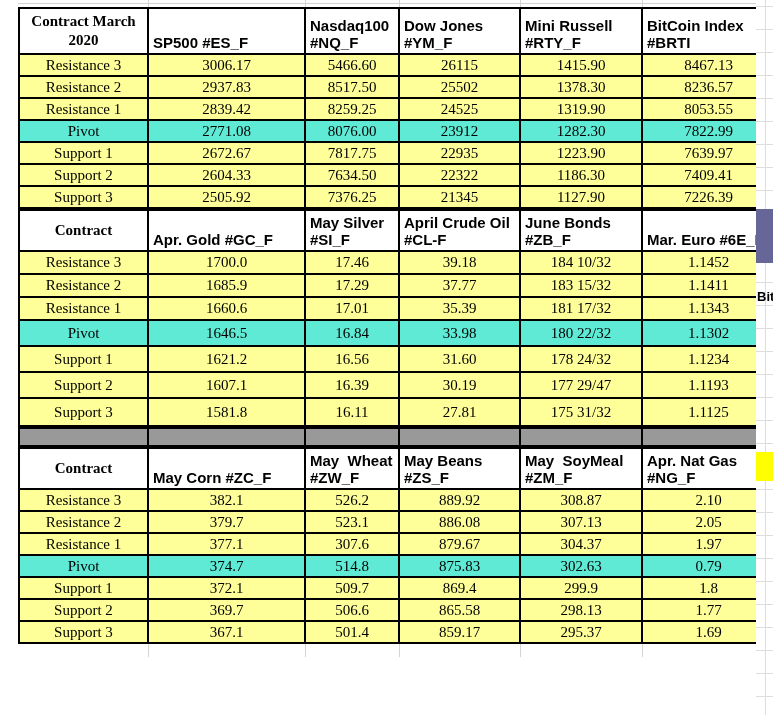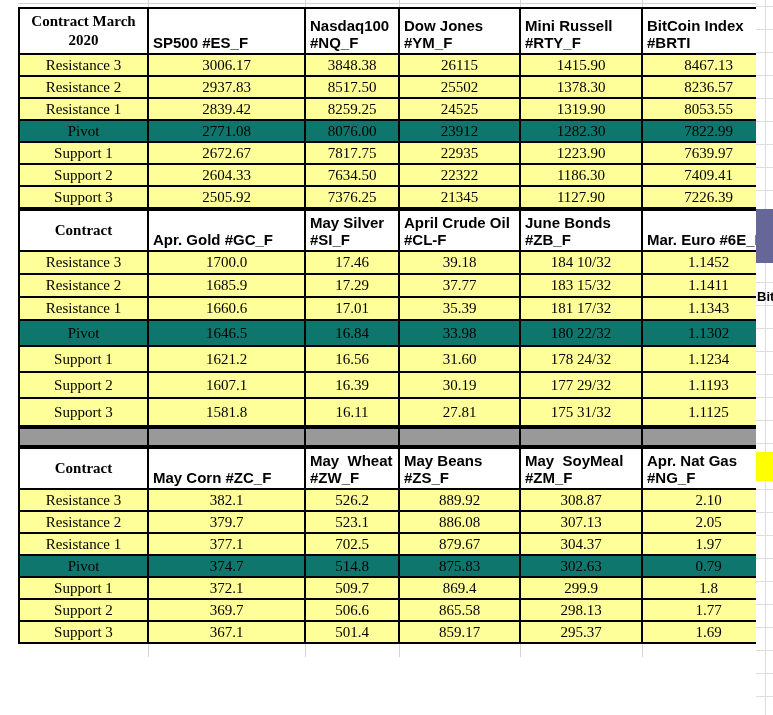--- a/index.html
+++ b/index.html
@@ -81,21 +81,21 @@
   }
   .s1 th { height: 46px; }
   .s2 th, .s3 th { height: 41px; }
 
   td.rlabel, td.val {
     font-size: 15px;
     text-align: center;
     vertical-align: middle;
   }
   tr.yellow td { background: #ffff99; }
-  tr.white-row td { background: #0f766e; }
+  tr.white-row td { background: #5eead4; }
 
   .s1 td { height: 22px; }
   .s3 td { height: 22px; }
   .s2 tr.rr td { height: 23px; }
   .s2 tr.pp td, .s2 tr.ss td { height: 26px; }
   .s2 tr.s3x td { height: 28px; }
 
   
   table.band td { background: #999999; vertical-align: bottom; }
   table.band1 td { height: 50px; }
@@ -172,21 +172,21 @@
       <th class="chead">Dow Jones
 #YM_F</th>
       <th class="chead">Mini Russell
 #RTY_F</th>
       <th class="chead">BitCoin Index
 #BRTI</th>
     </tr>
     <tr class="yellow">
       <td class="rlabel">Resistance 3</td>
       <td class="val">3006.17</td>
-      <td class="val">3848.38</td>
+      <td class="val">5466.60</td>
       <td class="val">26115</td>
       <td class="val">1415.90</td>
       <td class="val">8467.13</td>
     </tr>
     <tr class="yellow">
       <td class="rlabel">Resistance 2</td>
       <td class="val">2937.83</td>
       <td class="val">8517.50</td>
       <td class="val">25502</td>
       <td class="val">1378.30</td>
@@ -295,21 +295,21 @@
       <td class="val">16.56</td>
       <td class="val">31.60</td>
       <td class="val">178 24/32</td>
       <td class="val">1.1234</td>
     </tr>
     <tr class="yellow ss">
       <td class="rlabel">Support 2</td>
       <td class="val">1607.1</td>
       <td class="val">16.39</td>
       <td class="val">30.19</td>
-      <td class="val">177 29/32</td>
+      <td class="val">177 29/47</td>
       <td class="val">1.1193</td>
     </tr>
     <tr class="yellow s3x">
       <td class="rlabel">Support 3</td>
       <td class="val">1581.8</td>
       <td class="val">16.11</td>
       <td class="val">27.81</td>
       <td class="val">175 31/32</td>
       <td class="val">1.1125</td>
     </tr>
@@ -369,21 +369,21 @@
       <td class="rlabel">Resistance 2</td>
       <td class="val">379.7</td>
       <td class="val">523.1</td>
       <td class="val">886.08</td>
       <td class="val">307.13</td>
       <td class="val">2.05</td>
     </tr>
     <tr class="yellow">
       <td class="rlabel">Resistance 1</td>
       <td class="val">377.1</td>
-      <td class="val">702.5</td>
+      <td class="val">307.6</td>
       <td class="val">879.67</td>
       <td class="val">304.37</td>
       <td class="val">1.97</td>
     </tr>
     <tr class="white-row">
       <td class="rlabel">Pivot</td>
       <td class="val">374.7</td>
       <td class="val">514.8</td>
       <td class="val">875.83</td>
       <td class="val">302.63</td>

